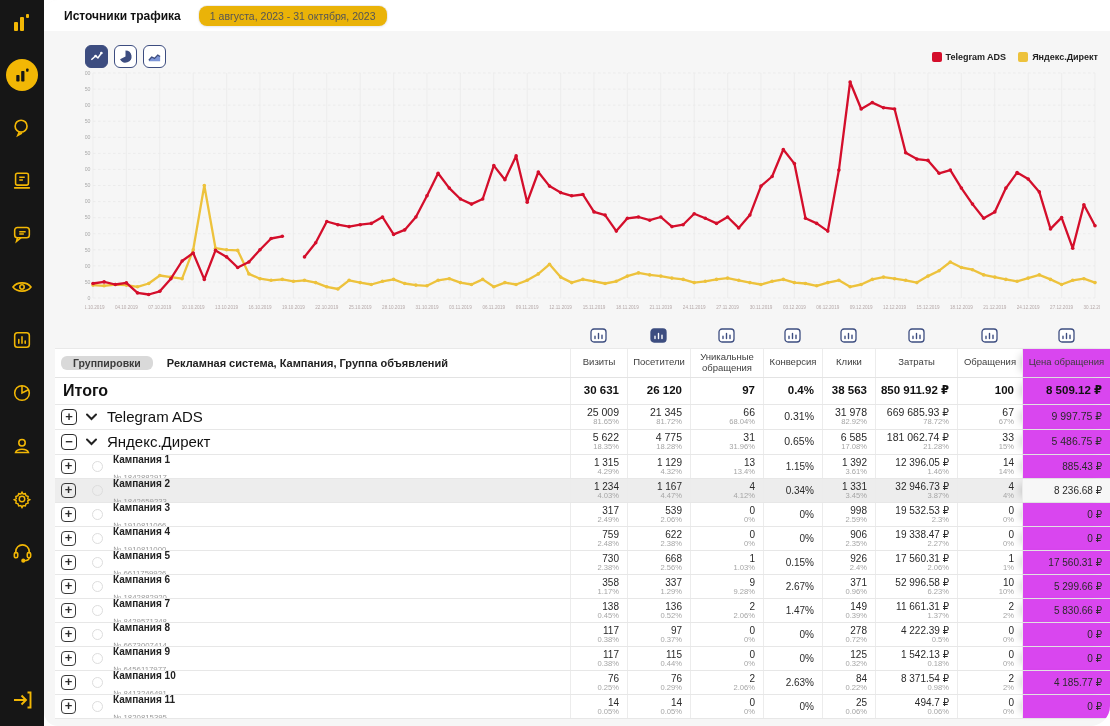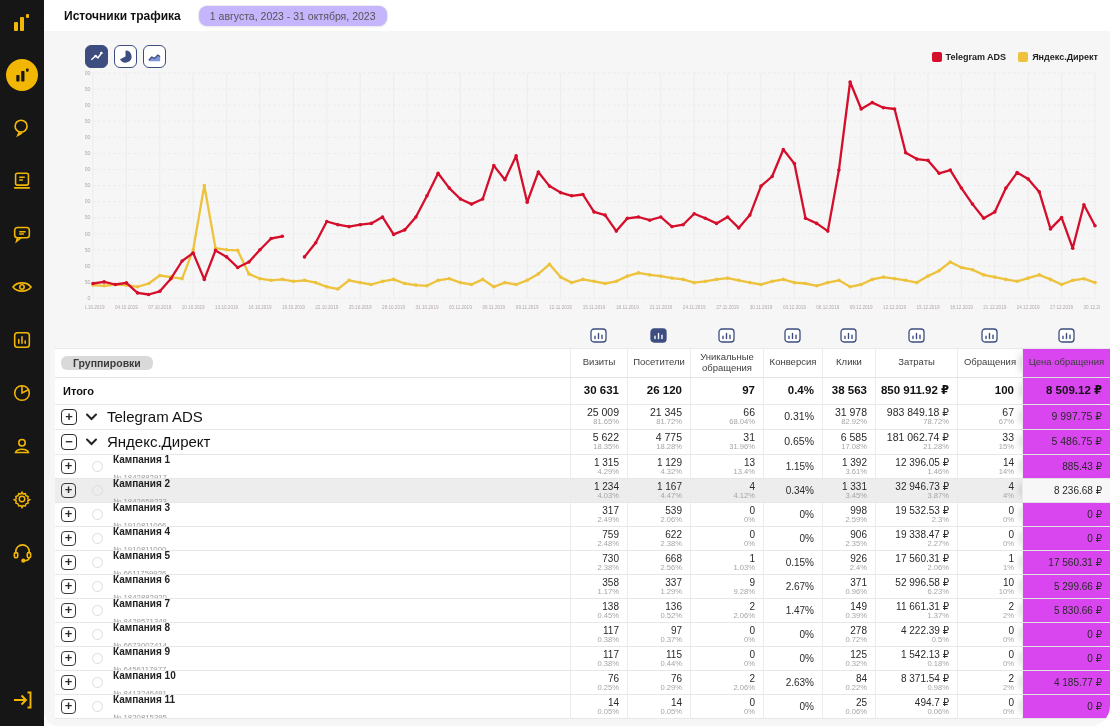--- a/index.html
+++ b/index.html
@@ -14,21 +14,21 @@
   .sb-item { margin-top:21px; width:32px; height:32px; display:flex; align-items:center; justify-content:center; cursor:pointer; }
   .sb-item.active { background:#f2b705; border-radius:50%; }
   .sb-exit { margin-top:auto; margin-bottom:10px; }
 
   
   .app { position:absolute; left:44px; top:0; width:1066px; height:726px; background:#f6f6f6;
     border-radius:14px 0 20px 14px; overflow:hidden; }
   .topbar { height:31px; background:#ffffff; display:flex; align-items:center; padding-left:20px; }
   .page-title { font-size:12px; font-weight:bold; color:#111; margin-right:18px; }
   .pill { border-radius:8px; padding:4px 11px; font-size:10.5px; color:#444; margin-right:11px; white-space:nowrap; }
-  .pill.date { background:#c4b5fd; box-shadow:0 0 0 1px #eee, 0 1px 3px rgba(0,0,0,.08); color:#555; }
+  .pill.date { background:#eab308; box-shadow:0 0 0 1px #eee, 0 1px 3px rgba(0,0,0,.08); color:#555; }
   .pill.gray { background:#e4e4e4; }
   .pill b { color:#222; }
   .pill span.val { color:#6d6d6d; font-weight:normal; }
 
   
   .chart-zone { position:relative; }
   .chart-toolbar { display:flex; align-items:center; margin:14px 12px 0 41px; }
   .ctoggle { width:23px; height:23px; border:1.6px solid #3d4d80; border-radius:6px; margin-right:6px;
     display:flex; align-items:center; justify-content:center; background:#fff; cursor:pointer; }
   .ctoggle.active { background:#3d4d80; }
@@ -55,21 +55,21 @@
   .group-text { font-size:11px; font-weight:bold; color:#222; }
   .col-head { display:flex; align-items:center; justify-content:center; text-align:center;
     font-size:9.5px; color:#3e3e3e; border-left:1px solid #ececec; padding:3px 4px; line-height:1.15; }
 
   .trow { background:#fff; border-bottom:1px solid #e7e7e7; }
   .trow.total { height:27px; }
   .trow.system { height:25px; }
   .trow.campaign { height:24px; }
   .trow.highlight { background:#ededed; }
   .name-cell { display:flex; align-items:center; padding-left:6px; overflow:hidden; }
-  .total-label { font-size:11px; font-weight:bold; color:#111; padding-left:2px; }
+  .total-label { font-size:16px; font-weight:bold; color:#111; padding-left:2px; }
   .expander { width:16px; height:16px; min-width:16px; border:1.7px solid #2d2d2d; border-radius:4px;
     display:flex; align-items:center; justify-content:center; cursor:pointer; background:transparent;
     font-size:13px; line-height:10px; color:#2d2d2d; font-weight:bold; margin-right:8px; }
   .campaign .expander { width:15px; height:15px; min-width:15px; border-color:#3a3a3a; margin-right:16px; }
   .chev { margin-right:9px; cursor:pointer; display:flex; }
   .sys-name { font-size:15px; color:#111; }
   .camp-circle { width:11px; height:11px; min-width:11px; border:1px solid #ddd; border-radius:50%;
     margin-right:10px; cursor:pointer; }
   .camp-stack { line-height:1.1; }
   .camp-name { font-size:10px; font-weight:bold; color:#222; }
@@ -553,20 +553,21 @@
             <rect x="1" y="1" width="15" height="13" rx="3" fill="#fff" stroke="#3d4d80" stroke-width="1.3"></rect>
             <g stroke="#3d4d80" stroke-width="1.4" stroke-linecap="round">
               <path d="M5 10.5v-2.2M8.5 10.5v-5M12 10.5v-3.4"></path>
             </g>
           </svg>
         </div>
       </div>
     <div class="grid-row thead" id="table-head">
       <div class="name-cell">
         <span class="group-pill">Группировки</span>
+        <span class="group-text">Рекламная система, Кампания, Группа объявлений</span>
       </div>
     <div class="col-head">Визиты</div>
         <div class="col-head">Посетители</div>
         <div class="col-head">Уникальные обращения</div>
         <div class="col-head">Конверсия</div>
         <div class="col-head">Клики</div>
         <div class="col-head">Затраты</div>
         <div class="col-head">Обращения</div>
         <div class="col-head last-col">Цена обращения</div>
       </div>
@@ -623,21 +624,21 @@
             <span class="p">68.04%</span>
           </div>
           <div class="dcell">
             <span class="v">0.31%</span>
           </div>
           <div class="dcell">
             <span class="v">31 978</span>
             <span class="p">82.92%</span>
           </div>
           <div class="dcell">
-            <span class="v">983 849.18 ₽</span>
+            <span class="v">669 685.93 ₽</span>
             <span class="p">78.72%</span>
           </div>
           <div class="dcell">
             <span class="v">67</span>
             <span class="p">67%</span>
           </div>
           <div class="dcell last-col">
             <span class="v">9 997.75 ₽</span>
           </div>
         </div>

